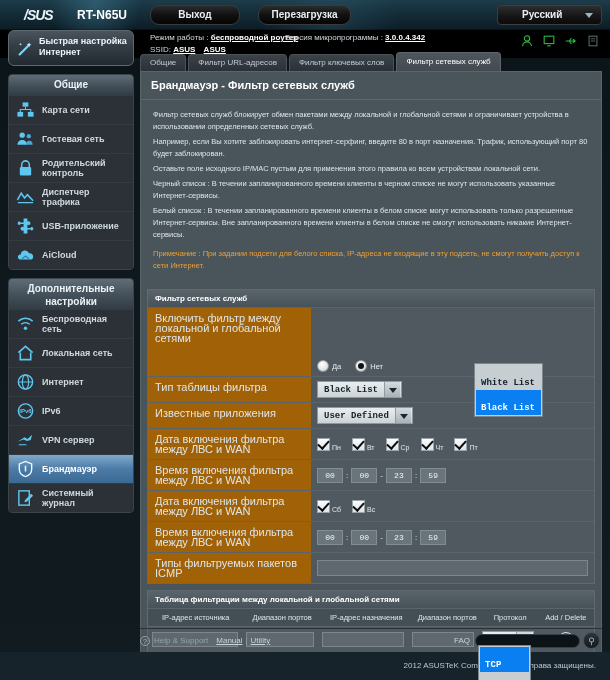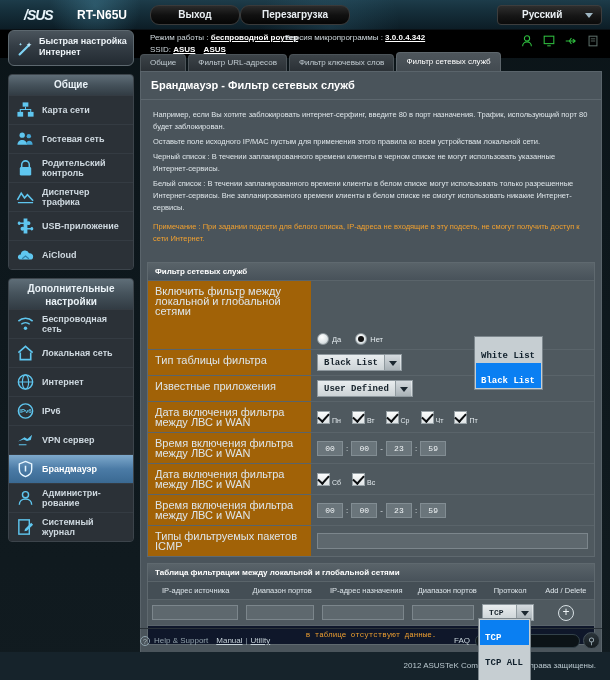--- a/index.html
+++ b/index.html
@@ -38,21 +38,21 @@
     font-size:12px; font-weight:bold; color:#ffffff;
   }
   .hdr-btn {
     position:absolute; top:5px; height:20px;
     background: linear-gradient(180deg,#2b2b2b 0%, #111 50%, #050505 100%);
     border:1px solid #3a3a3a; border-radius:9px;
     color:#e9eef2; font-size:10px; font-weight:bold;
     line-height:18px; text-align:center; cursor:pointer;
   }
   #btn-logout { left:150px; width:90px; }
-  #btn-reboot { left:240px; width:110px; }
+  #btn-reboot { left:258px; width:93px; }
   .lang-sel {
     position:absolute; right:8px; top:5px; width:105px; height:20px;
     background: linear-gradient(180deg,#2e2e2e 0%,#161616 55%,#0a0a0a 100%);
     border:1px solid #3d3d3d; border-radius:4px;
     color:#eaeff3; font-size:10px; font-weight:bold;
     line-height:18px; padding-left:24px; cursor:pointer;
   }
   .lang-sel .caret {
     position:absolute; right:8px; top:7px;
     width:0;height:0;border-left:4px solid transparent;border-right:4px solid transparent;
@@ -416,27 +416,20 @@
       </div>
 
       <div class="navitem active">
         <svg class="nico" viewBox="0 0 20 20">
           <path d="M10 2l6.5 2.6v5.6c0 4-2.8 6.6-6.5 7.8-3.7-1.2-6.5-3.8-6.5-7.8V4.6z" fill="none" stroke="#e8f6ff" stroke-width="1.5"></path>
           <path d="M10 6.5v6" stroke="#e8f6ff" stroke-width="1.6"></path>
         </svg>
         <span>Брандмауэр</span>
       </div>
 
-      <div class="navitem">
-        <svg class="nico" viewBox="0 0 20 20">
-          <circle cx="10" cy="6.5" r="3.2" fill="none" stroke="#5fc6ef" stroke-width="1.5"></circle>
-          <path d="M3.5 17c0-3.6 2.9-6 6.5-6s6.5 2.4 6.5 6" fill="none" stroke="#5fc6ef" stroke-width="1.5"></path>
-        </svg>
-        <span>Администри-рование</span>
-      </div>
 
       <div class="navitem">
         <svg class="nico" viewBox="0 0 20 20">
           <rect x="3" y="2.5" width="11" height="15" fill="none" stroke="#5fc6ef" stroke-width="1.5"></rect>
           <path d="M16 5.5l2 2-6.5 6.5-2.6.6.6-2.6z" fill="#5fc6ef"></path>
         </svg>
         <span>Системный журнал</span>
       </div>
     </div>
   </div>
@@ -447,20 +440,21 @@
       <div class="tab">Общие</div>
       <div class="tab">Фильтр URL-адресов</div>
       <div class="tab">Фильтр ключевых слов</div>
       <div class="tab active">Фильтр сетевых служб</div>
     </div>
 
     <div class="panel">
       <div class="panel-title">Брандмауэр - Фильтр сетевых служб</div>
 
       <div class="desc">
+        <p>Фильтр сетевых служб блокирует обмен пакетами между локальной и глобальной сетями и ограничивает устройства в использовании определенных сетевых служб.</p>
         <p>Например, если Вы хотите заблокировать интернет-серфинг, введите 80 в порт назначения. Трафик, использующий порт 80 будет заблокирован.</p>
         <p>Оставьте поле исходного IP/MAC пустым для применения этого правила ко всем устройствам локальной сети.</p>
         <p>Черный список : В течении запланированного времени клиенты в черном списке не могут использовать указанные Интернет-сервисы.</p>
         <p>Белый список : В течении запланированного времени клиенты в белом списке могут использовать только разрешенные Интернет-сервисы. Вне запланированного времени клиенты в белом списке не смогут использовать никакие Интернет-сервисы.</p>
         <p class="note">Примечание : При задании подсети для белого списка, IP-адреса не входящие в эту подсеть, не смогут получить доступ к сети Интернет.</p>
       </div>
 
       <div class="ftable">
         <div class="ft-head">Фильтр сетевых служб</div>
 

